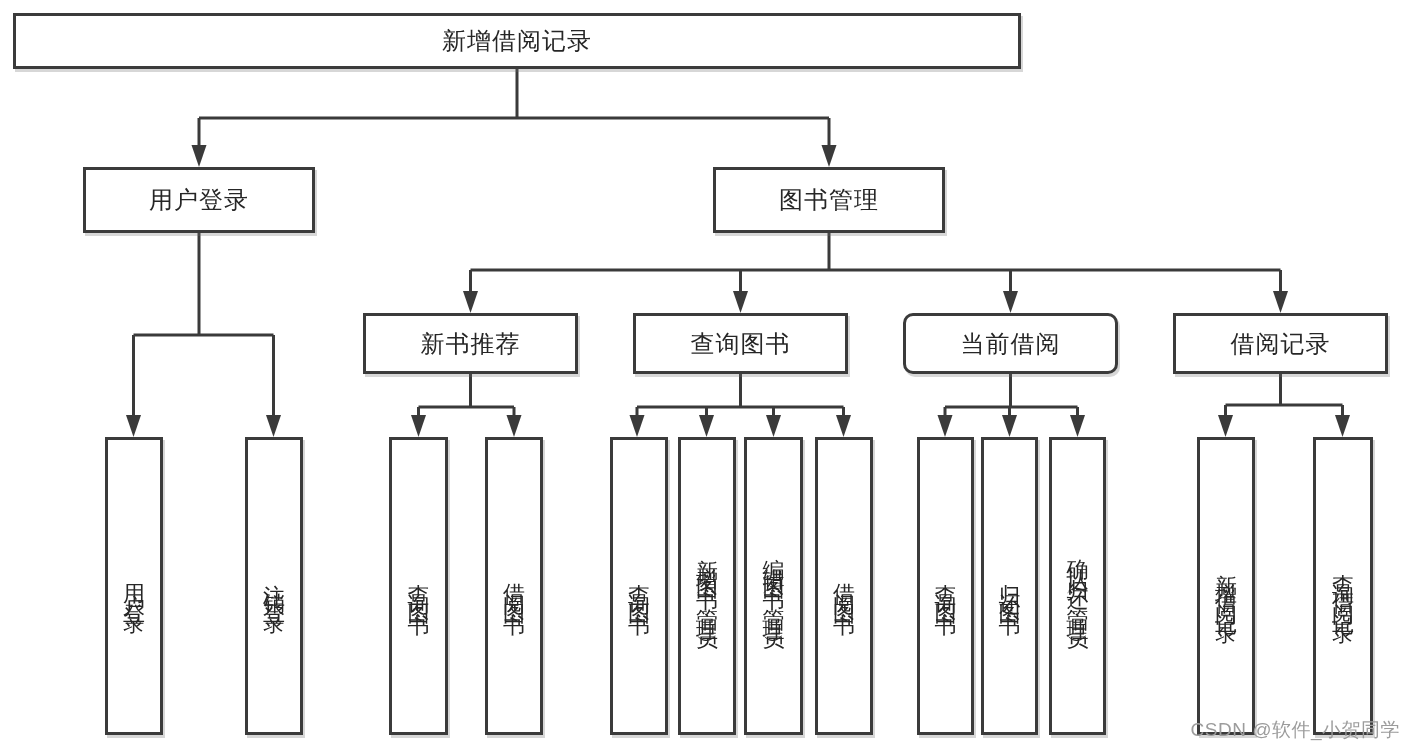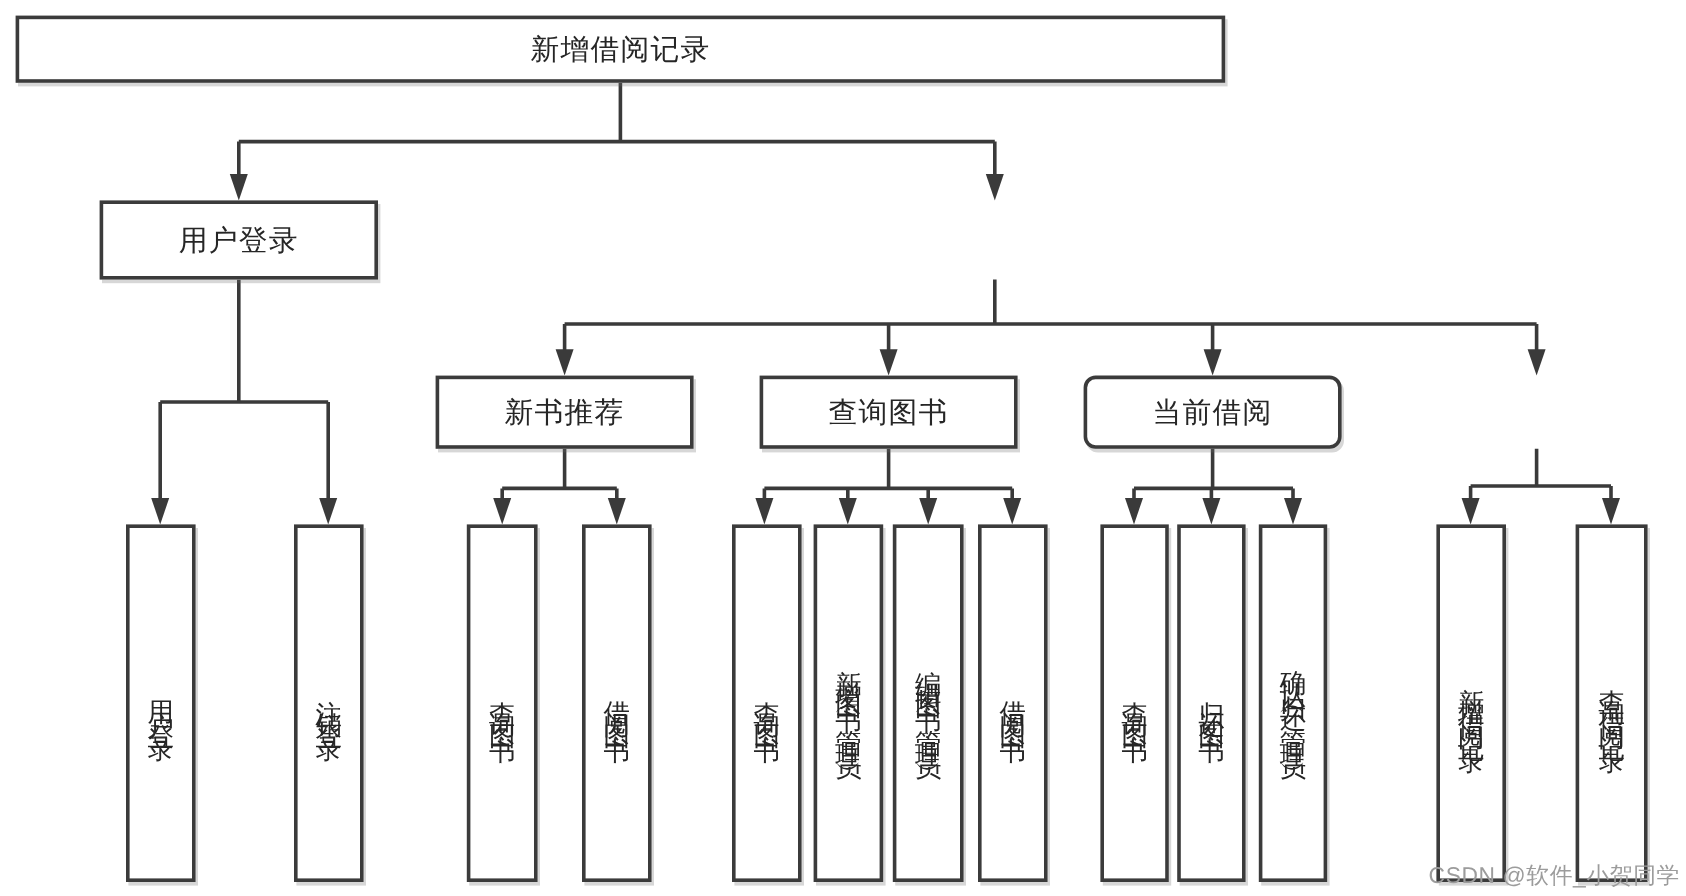--- a/index.html
+++ b/index.html
@@ -84,24 +84,26 @@
       <use href="#arrowhead" xlink:href="#arrowhead" x="1009.5" y="437"></use>
       <use href="#arrowhead" xlink:href="#arrowhead" x="1077.5" y="437"></use>
       <use href="#arrowhead" xlink:href="#arrowhead" x="1225.5" y="437"></use>
       <use href="#arrowhead" xlink:href="#arrowhead" x="1342.5" y="437"></use>
     </g>
   </svg>
 
   <div class="node h-label" style="left:13px; top:13px; width:1008px; height:56px;">新增借阅记录</div>
 
   <div class="node h-label" style="left:83px; top:167px; width:232px; height:66px;">用户登录</div>
+  <div class="node h-label" style="left:713px; top:167px; width:232px; height:66px;">图书管理</div>
 
   <div class="node h-label" style="left:363px; top:313px; width:215px; height:61px;font-family:Liberation Mono, monospace;">新书推荐</div>
   <div class="node h-label" style="left:633px; top:313px; width:215px; height:61px;">查询图书</div>
   <div class="node h-label" style="left:903px; top:313px; width:215px; height:61px;border-radius:10px;">当前借阅</div>
+  <div class="node h-label" style="left:1173px; top:313px; width:215px; height:61px;">借阅记录</div>
 
   <div class="node leaf" style="left:105px; top:437px; width:58px; height:298px;">用户登录</div>
   <div class="node leaf" style="left:245px; top:437px; width:58px; height:298px;">注销登录</div>
 
   <div class="node leaf" style="left:389px; top:437px; width:59px; height:298px;">查询图书</div>
   <div class="node leaf" style="left:485px; top:437px; width:58px; height:298px;">借阅图书</div>
 
   <div class="node leaf" style="left:610px; top:437px; width:58px; height:298px;">查询图书</div>
   <div class="node leaf" style="left:678px; top:437px; width:58px; height:298px;">新增图书（管理员）</div>
   <div class="node leaf" style="left:744px; top:437px; width:59px; height:298px;">编辑图书（管理员）</div>

